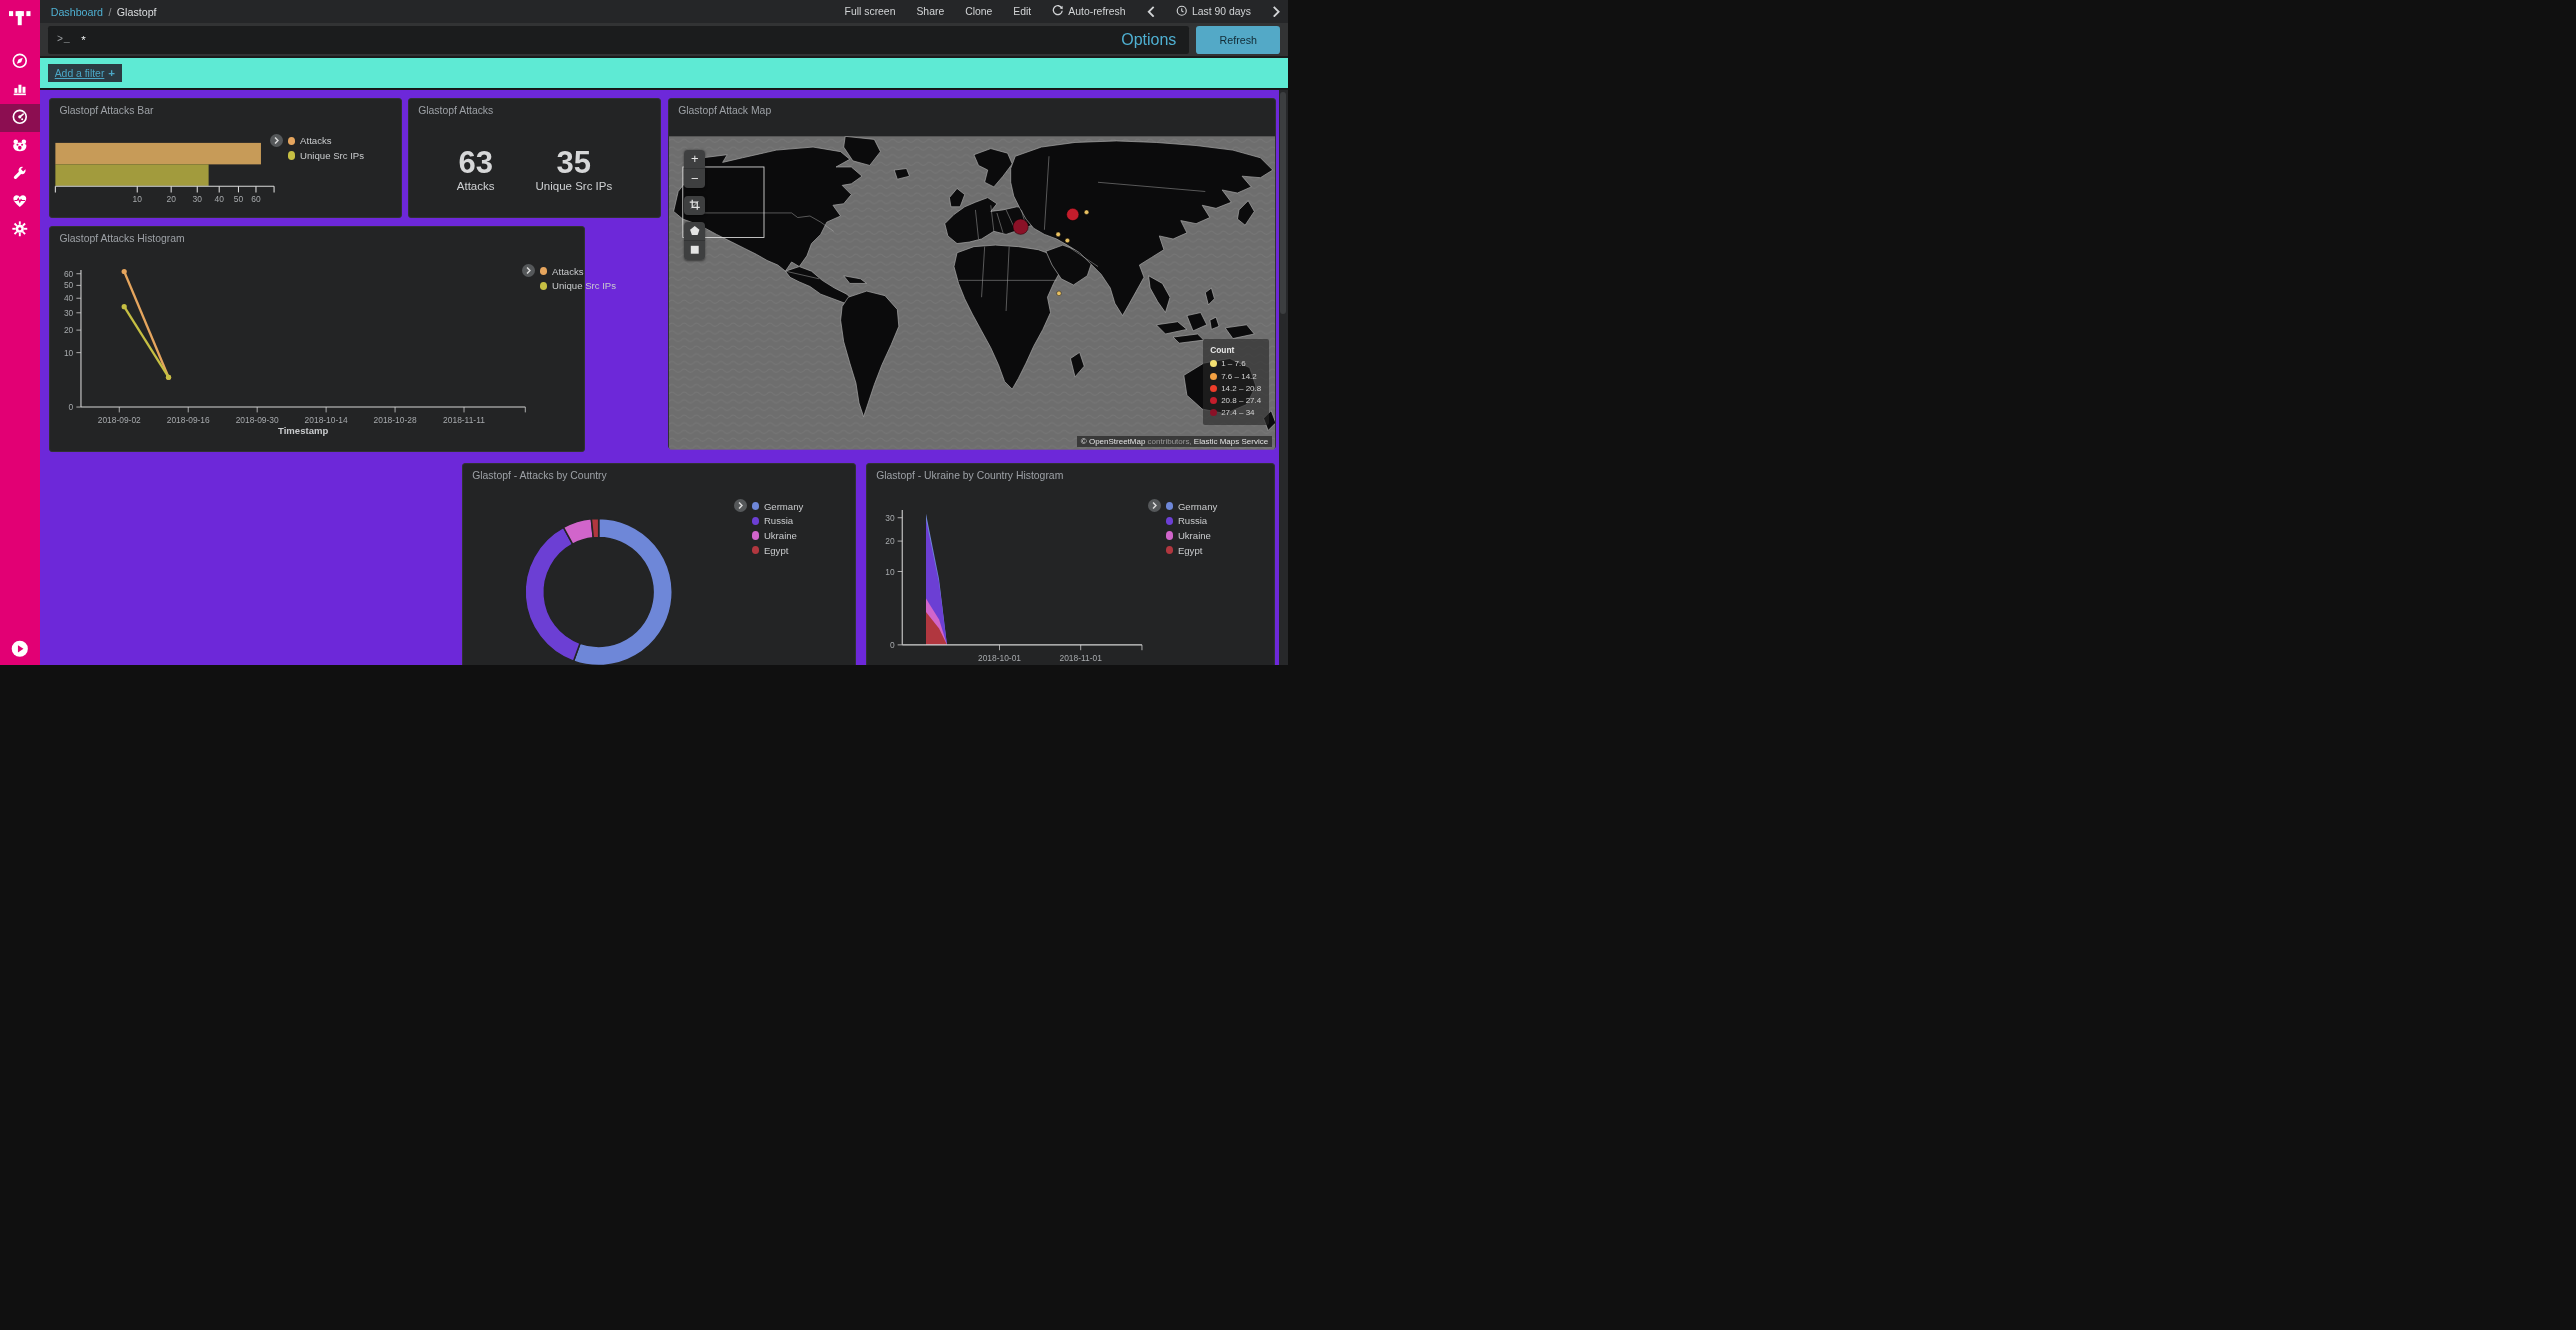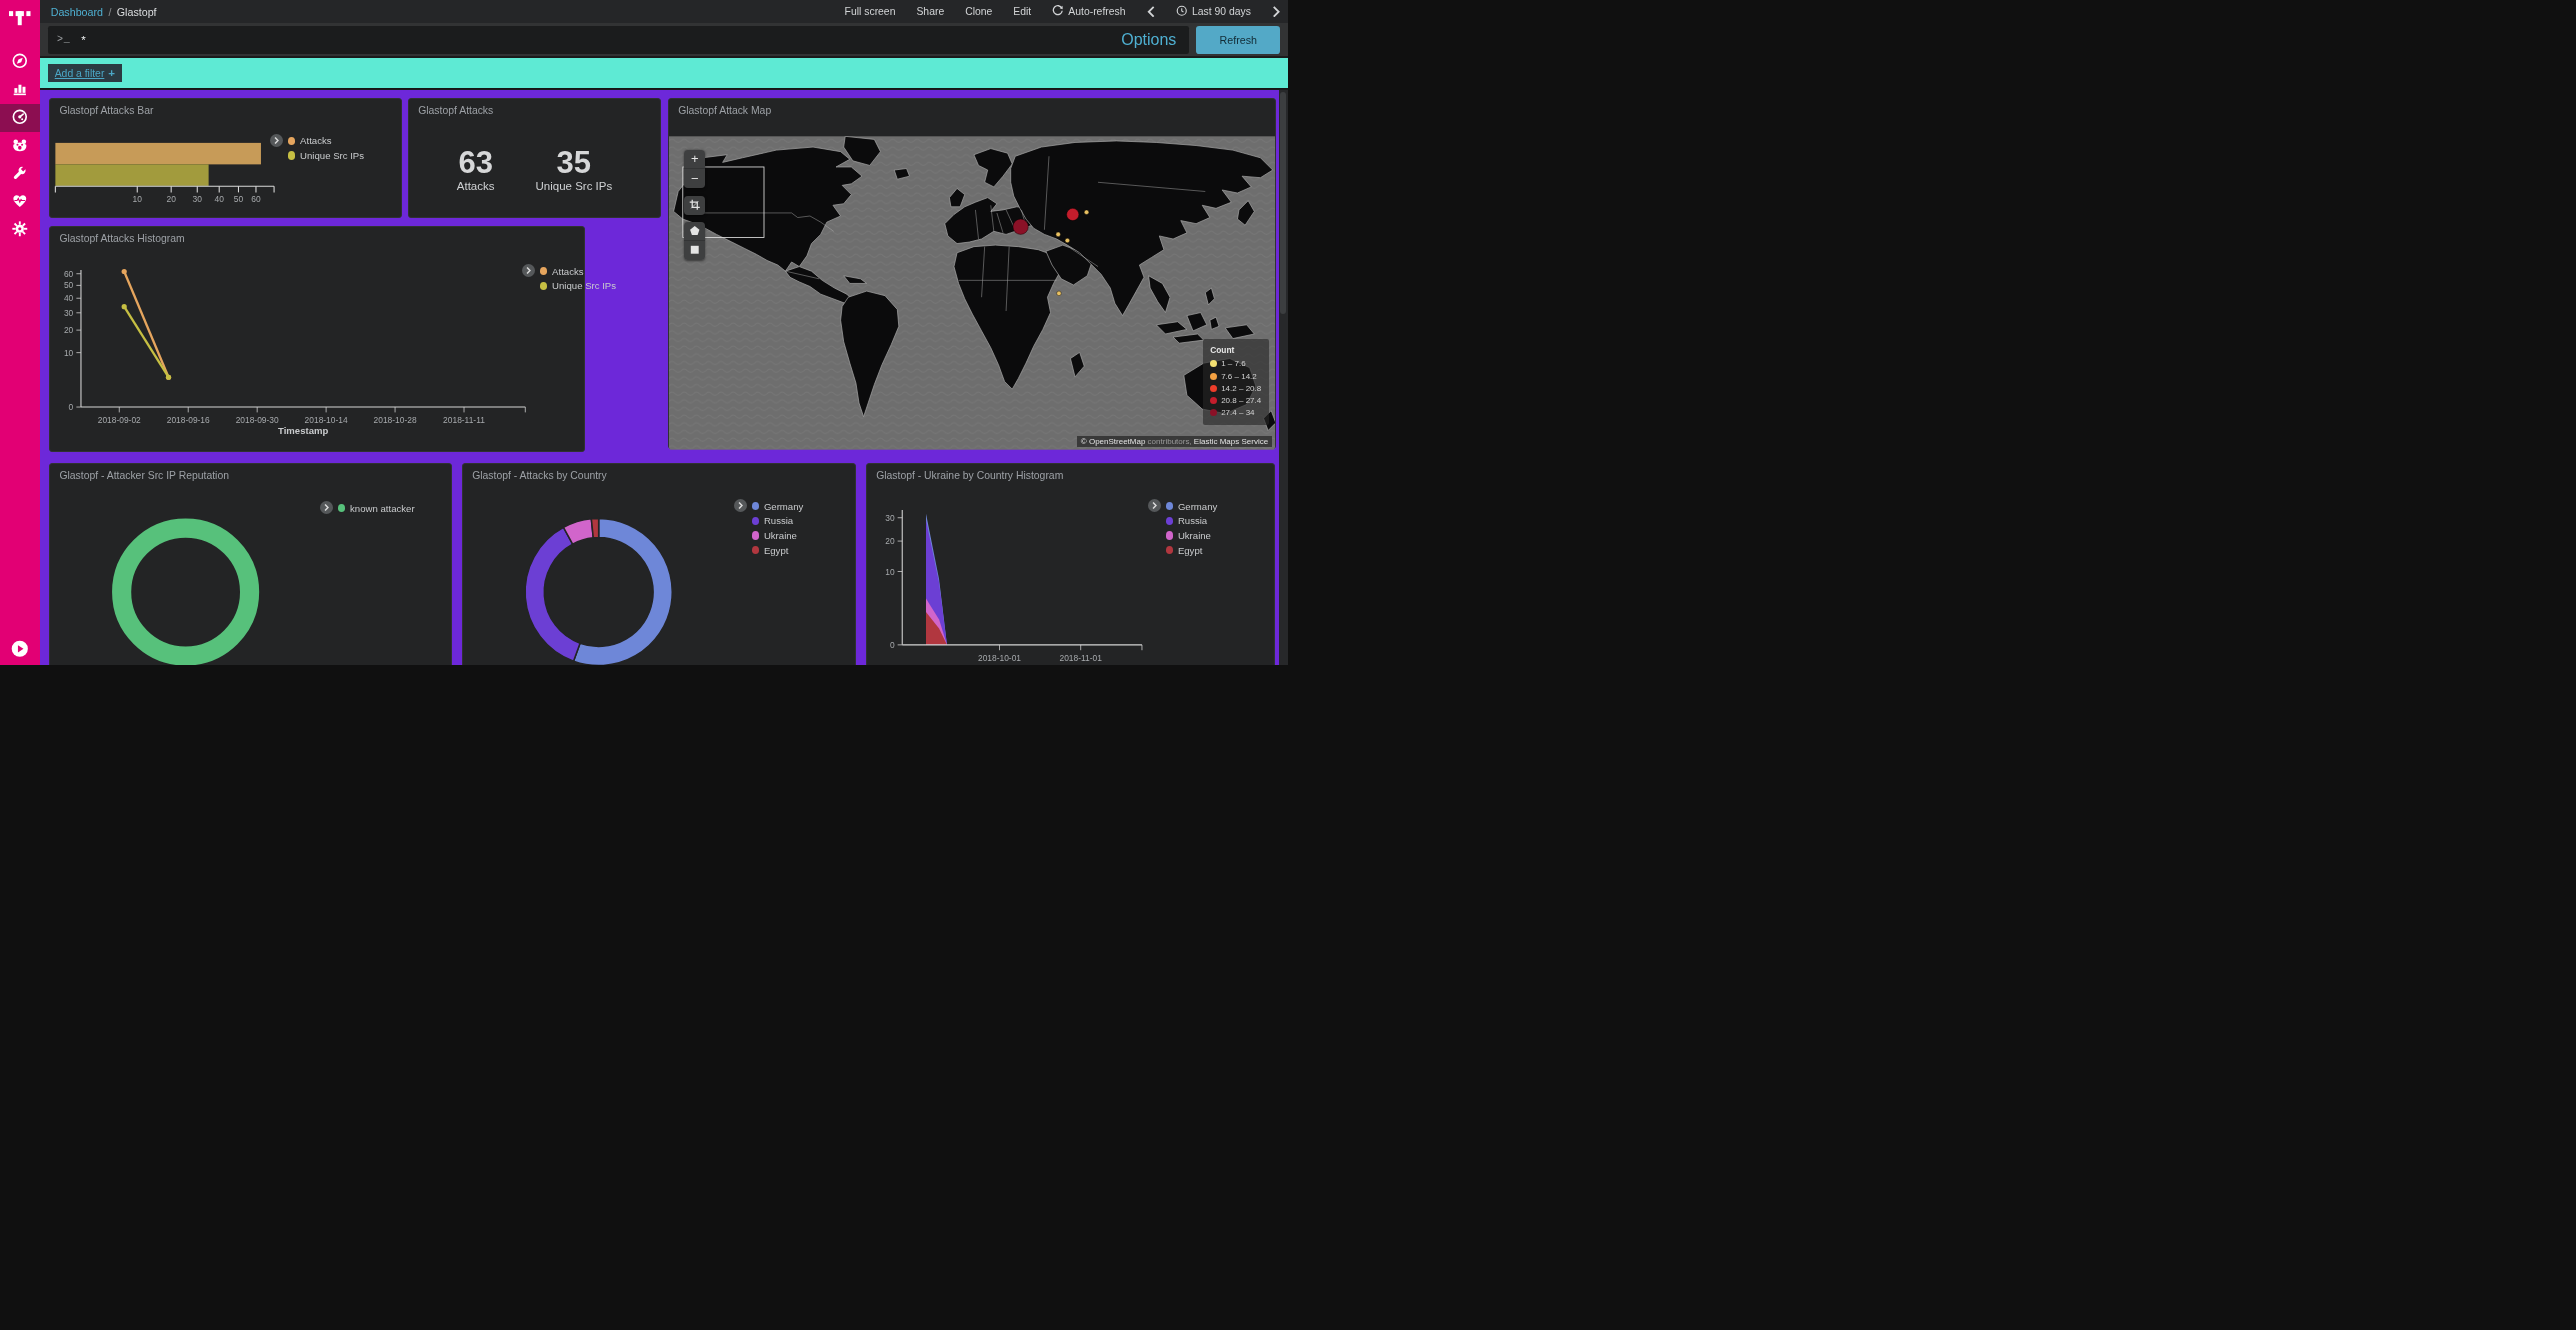--- a/index.html
+++ b/index.html
@@ -454,38 +454,20 @@
                 <span class="lg-label">Attacks</span>
               </li>
               <li class="lg-item">
                 <span class="lg-dot" style="background:#c6bf43"></span>
                 <span class="lg-label">Unique Src IPs</span>
               </li>
             </ul>
           </div>
       </section>
 
-      <section class="panel" style="left:9.2px;top:373px;width:403px;height:230px">
-        <h3 class="panel-title">Glastopf - Attacker Src IP Reputation</h3>
-        <div class="chart" id="chart-reputation"><svg width="403" height="230" viewBox="0 0 526 300">
-              <circle cx="177" cy="167" r="83.5" fill="none" stroke="#57c17b" stroke-width="25"></circle>
-            </svg></div>
-        <div class="legend" id="legend-reputation" style="left:270px;top:37px">
-            <span style="cursor:pointer"><svg width="13" height="13" viewBox="0 0 17 17">
-                <circle cx="8.5" cy="8.5" r="8.5" fill="#55585a"></circle>
-                <path d="M6.6 4.7 L10.4 8.5 L6.6 12.3" stroke="#dcdcdc" stroke-width="1.9" fill="none"></path>
-              </svg></span>
-            <ul class="lg-items">
-              <li class="lg-item">
-                <span class="lg-dot" style="background:#57c17b"></span>
-                <span class="lg-label">known attacker</span>
-              </li>
-            </ul>
-          </div>
-      </section>
 
       <section class="panel" style="left:422px;top:373px;width:394px;height:230px">
         <h3 class="panel-title">Glastopf - Attacks by Country</h3>
         <div class="chart" id="chart-by_country"><svg width="394" height="230" viewBox="0 0 514 300">
               <path d="M177.00 71.00A96 96 0 1 1 144.17 257.21L152.72 233.72A71 71 0 1 0 177.00 96.00Z" fill="#6e87d8" stroke="#232425" stroke-width="2"></path>
               <path d="M144.17 257.21A96 96 0 0 1 131.09 82.69L143.04 104.65A71 71 0 0 0 152.72 233.72Z" fill="#6c3fd4" stroke="#232425" stroke-width="2"></path>
               <path d="M131.09 82.69A96 96 0 0 1 167.44 71.48L169.93 96.35A71 71 0 0 0 143.04 104.65Z" fill="#d165cb" stroke="#232425" stroke-width="2"></path>
               <path d="M167.44 71.48A96 96 0 0 1 177.00 71.00L177.00 96.00A71 71 0 0 0 169.93 96.35Z" fill="#b1373f" stroke="#232425" stroke-width="2"></path>
             </svg></div>
         <div class="legend" id="legend-by_country" style="left:271px;top:35px">

